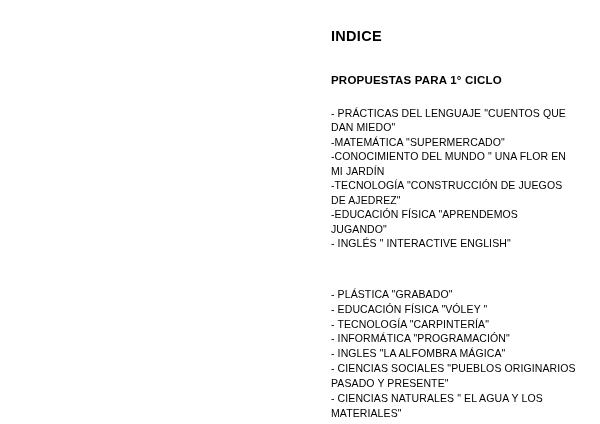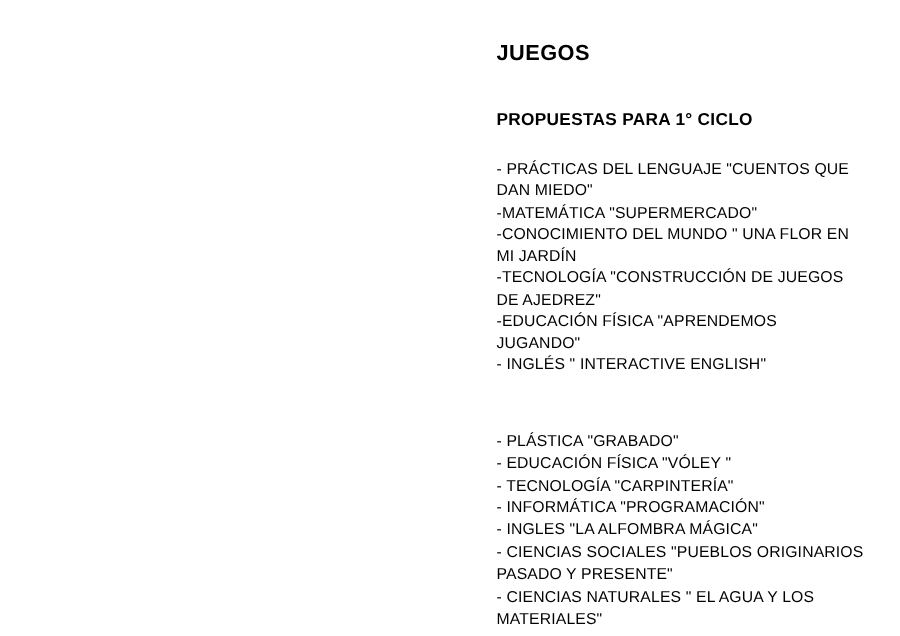--- a/index.html
+++ b/index.html
@@ -58,21 +58,21 @@
   .list-tight .item {
     line-height: 1.42;
   }
 </style>
 </head>
 <body>
 
 <div class="page">
   <div class="content">
 
-    <h1 class="doc-title">JUEGOS</h1>
+    <h1 class="doc-title">INDICE</h1>
 
     <div class="block">
       <p class="section-heading">PROPUESTAS PARA 1° CICLO</p>
       <div class="gap-after-heading"></div>
       <p class="item">- PRÁCTICAS DEL LENGUAJE "CUENTOS QUE DAN MIEDO"</p>
       <p class="item">-MATEMÁTICA "SUPERMERCADO"</p>
       <p class="item">-CONOCIMIENTO DEL MUNDO " UNA FLOR EN MI JARDÍN</p>
       <p class="item">-TECNOLOGÍA "CONSTRUCCIÓN DE JUEGOS DE AJEDREZ"</p>
       <p class="item">-EDUCACIÓN FÍSICA "APRENDEMOS JUGANDO"</p>
       <p class="item">- INGLÉS " INTERACTIVE ENGLISH"</p>

